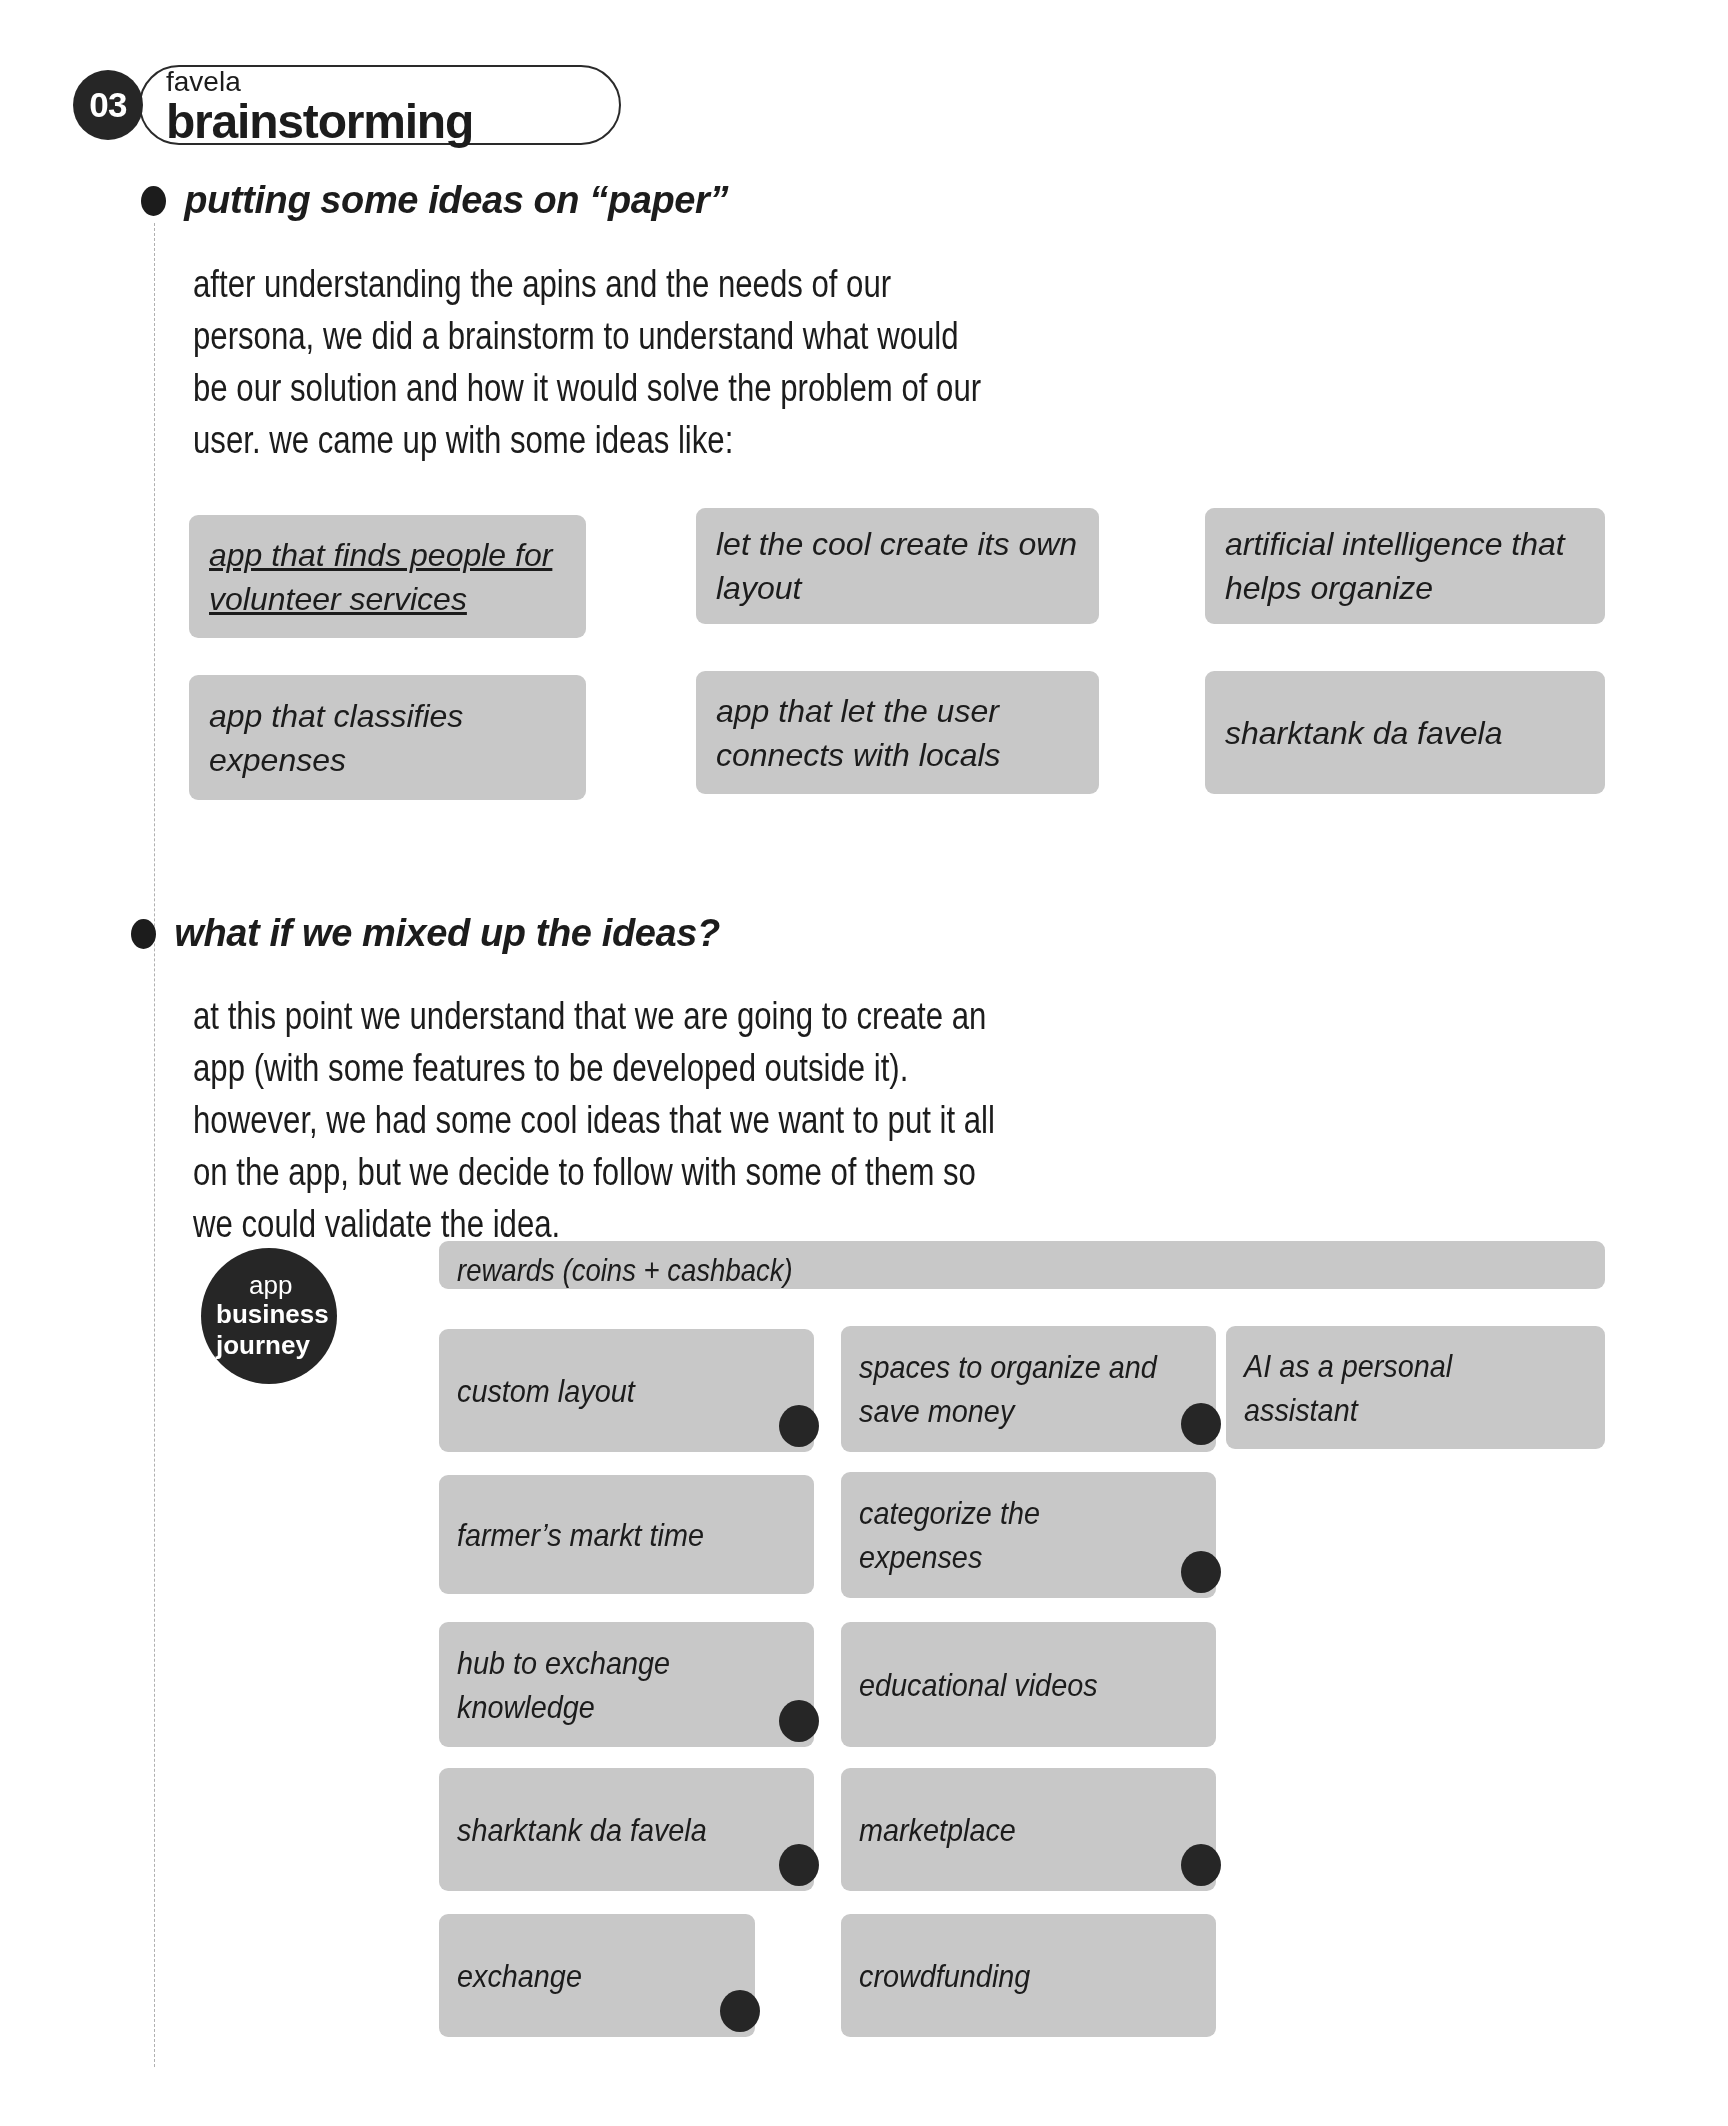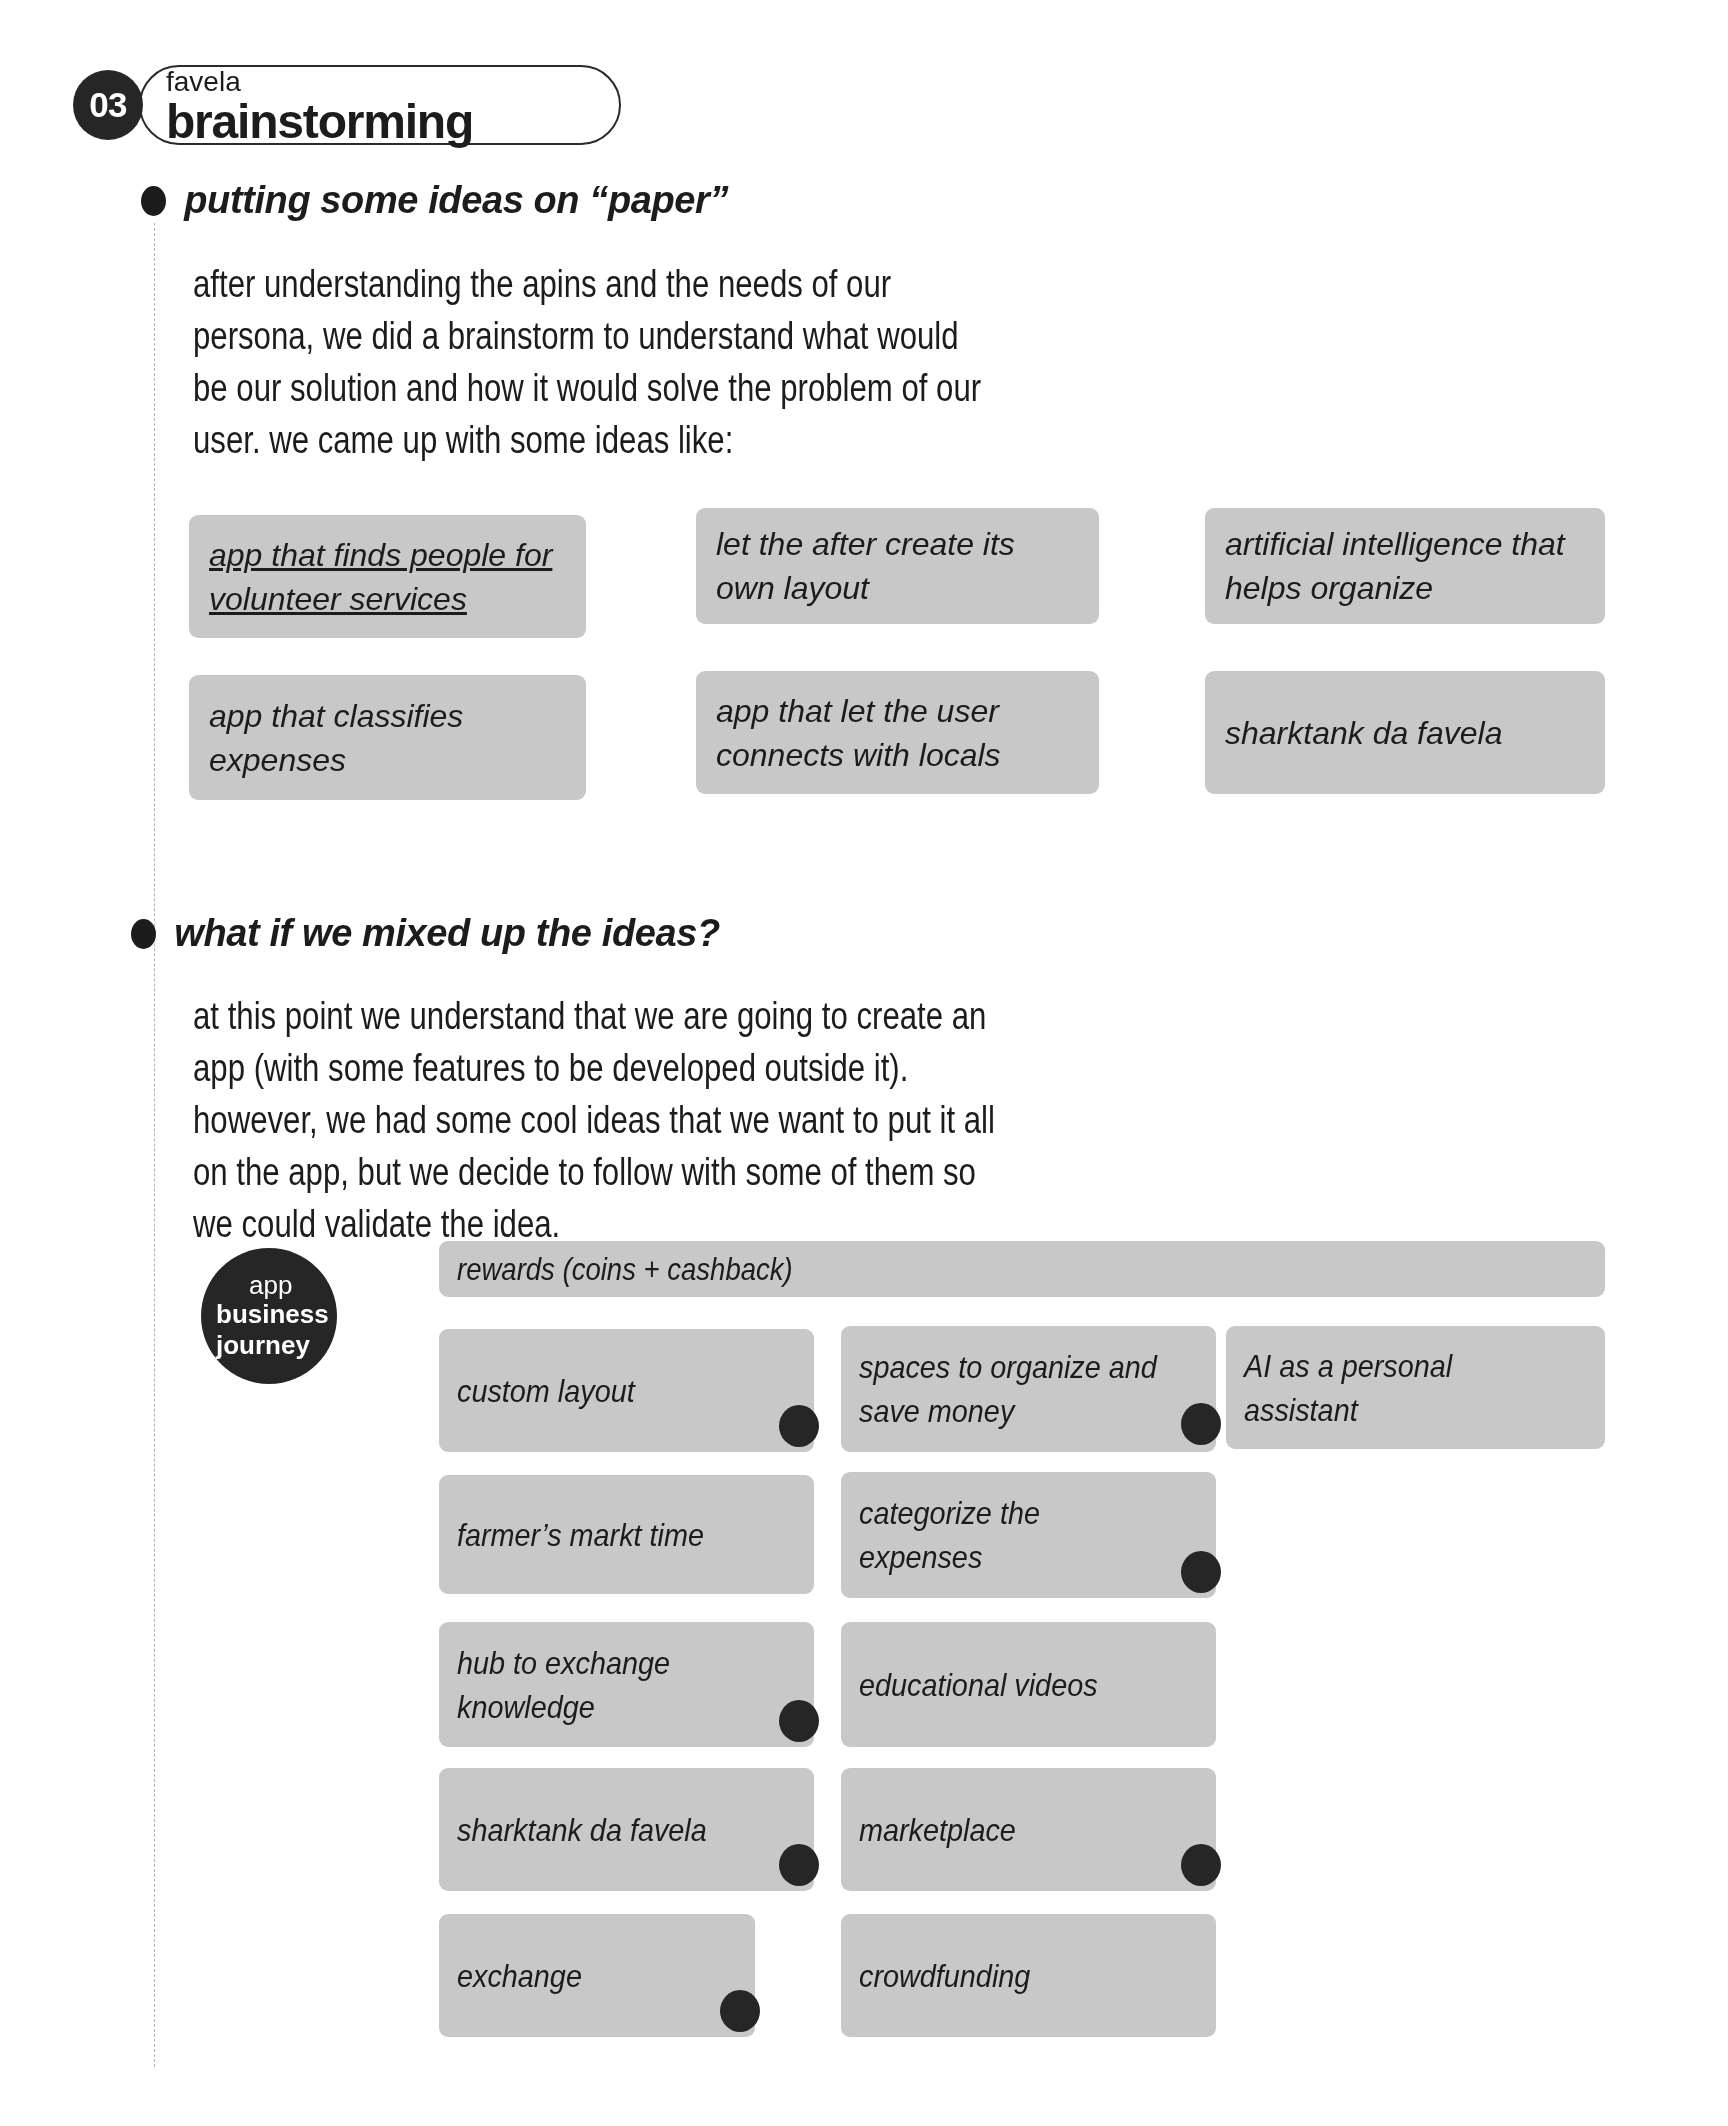--- a/index.html
+++ b/index.html
@@ -222,21 +222,21 @@
   <div class="head-bullet"></div>
   <div class="head-text">putting some ideas on “paper”</div>
 </div>
 
 <div class="body-para" style="left:193px; top:258px; width:980px;">after understanding the apins and the needs of our persona, we did a brainstorm to understand what would be our solution and how it would solve the problem of our user. we came up with some ideas like:</div>
 
 <div class="idea-card" style="left:189px; top:515px; width:397px; height:123px;text-decoration:underline;">
   <span class="idea-card-text">app that finds people for volunteer services</span>
 </div>
 <div class="idea-card" style="left:696px; top:508px; width:403px; height:116px;">
-  <span class="idea-card-text">let the after create its own layout</span>
+  <span class="idea-card-text">let the cool create its own layout</span>
 </div>
 <div class="idea-card" style="left:1205px; top:508px; width:400px; height:116px;">
   <span class="idea-card-text">artificial intelligence that helps organize</span>
 </div>
 
 <div class="idea-card" style="left:189px; top:675px; width:397px; height:125px;">
   <span class="idea-card-text">app that classifies expenses</span>
 </div>
 <div class="idea-card" style="left:696px; top:671px; width:403px; height:123px;">
   <span class="idea-card-text">app that let the user connects with locals</span>
@@ -251,21 +251,21 @@
 </div>
 
 <div class="body-para" style="left:193px; top:990px; width:980px;">at this point we understand that we are going to create an app (with some features to be developed outside it). however, we had some cool ideas that we want to put it all on the app, but we decide to follow with some of them so we could validate the idea.</div>
 
 <div id="journey-badge">
   <div id="journey-badge-app">app</div>
   <div class="journey-badge-bold">business</div>
   <div class="journey-badge-bold">journey</div>
 </div>
 
-<div id="rewards-bar" style="left:439px; top:1241px; width:1166px; height:56px;">
+<div id="rewards-bar" style="left:439px; top:1241px; width:1166px; height:48px;align-items:flex-end;">
   <span id="rewards-bar-text">rewards (coins + cashback)</span>
 </div>
 
 <div class="jcard" style="left:439px; top:1329px; width:375px; height:123px;">
   <span class="jcard-text">custom layout</span>
   <span class="jcard-dot" style="right:-5px; bottom:5px;"></span>
 </div>
 <div class="jcard" style="left:841px; top:1326px; width:375px; height:126px;">
   <span class="jcard-text">spaces to organize and save money</span>
   <span class="jcard-dot" style="right:-5px; bottom:6.6px;"></span>

